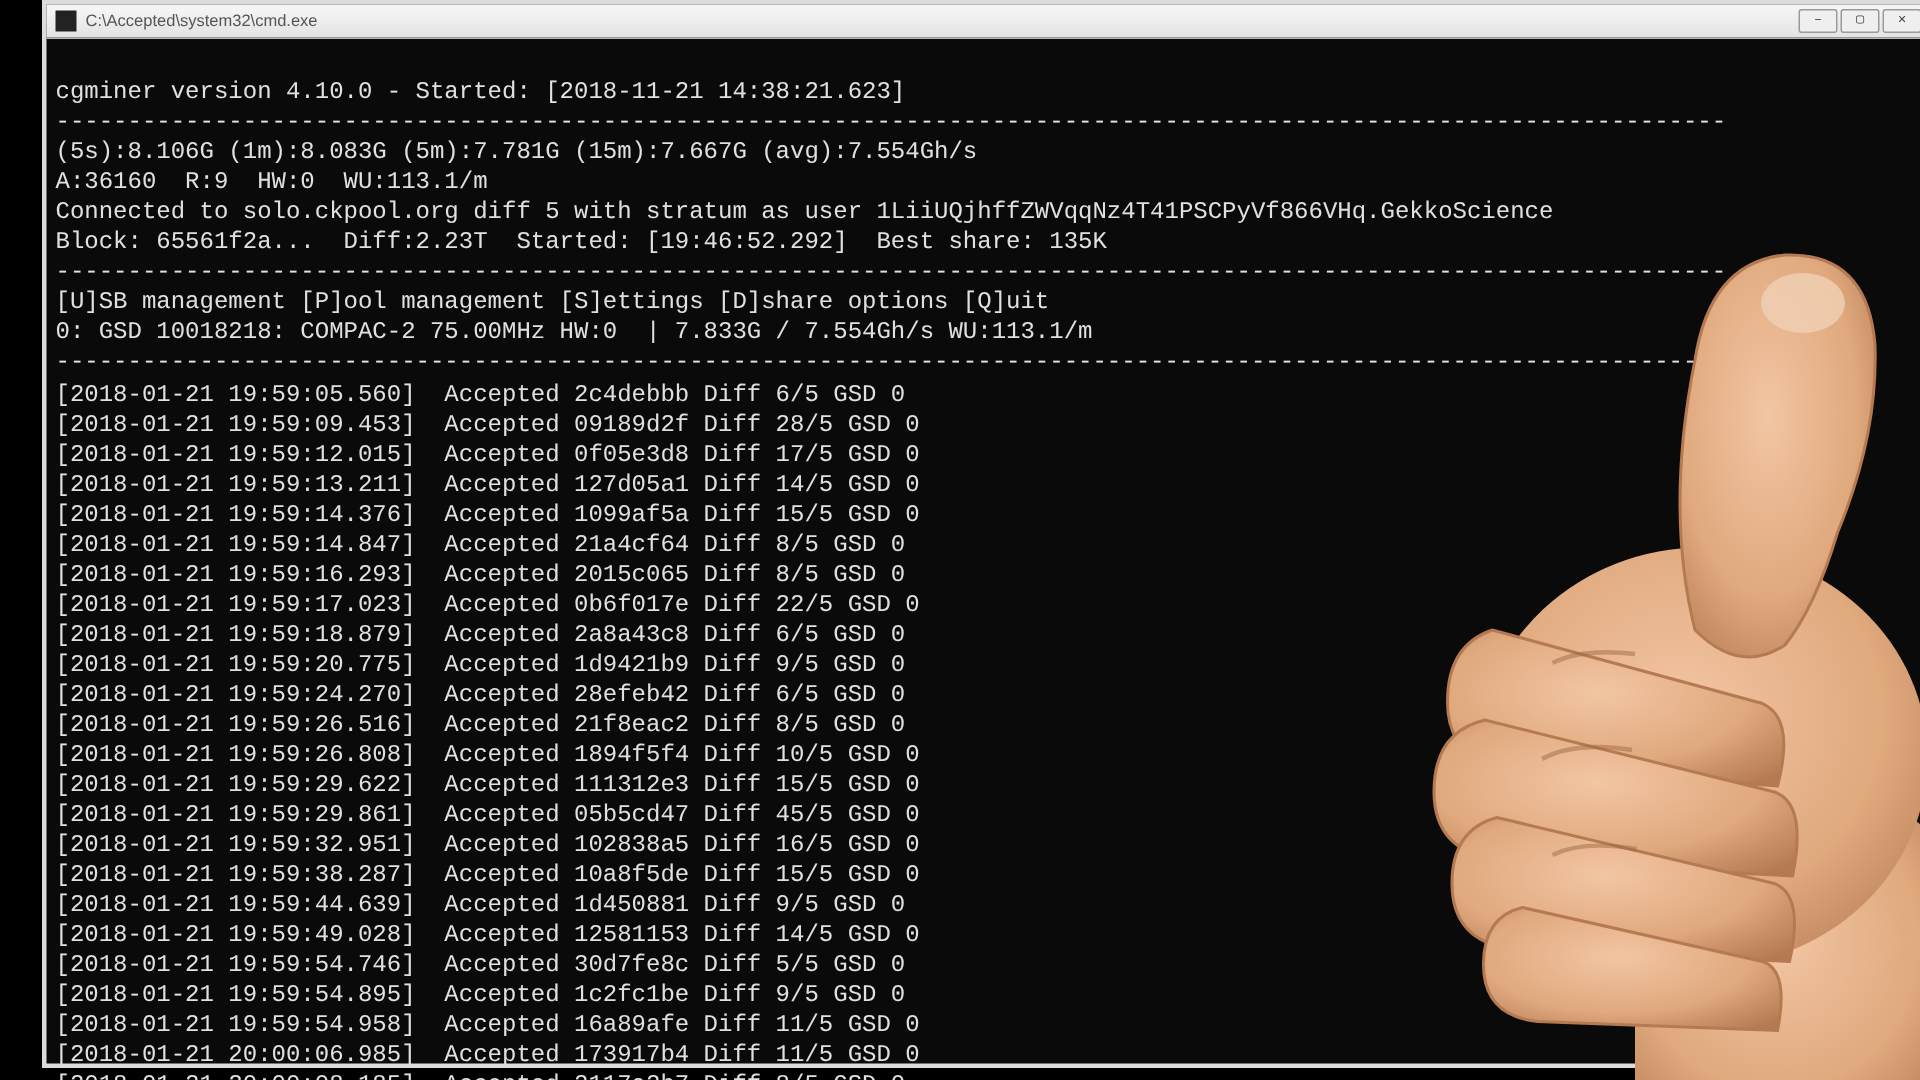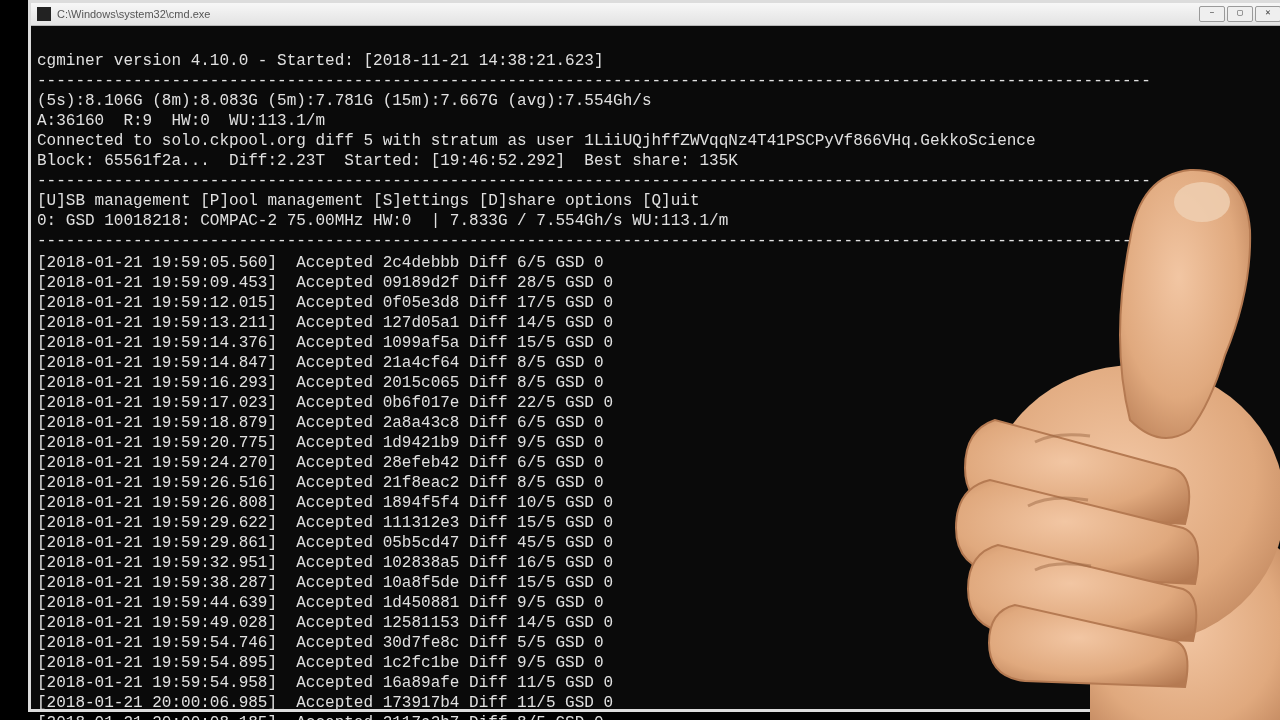--- a/index.html
+++ b/index.html
@@ -13,32 +13,32 @@
   .hr{color:#e0e0e0}
   .log{margin-top:2px}
   .thumb{position:absolute;right:-30px;bottom:-40px;width:480px;height:640px;pointer-events:none}
 </style>
 </head>
 <body>
 
 <div class="frame">
   <div class="titlebar">
     <div class="icon"></div>
-    <div class="title">C:\Windows\system32\cmd.exe</div>
+    <div class="title">C:\Accepted\system32\cmd.exe</div>
     <div class="winbtns">
       <div class="winbtn">–</div>
       <div class="winbtn">▢</div>
       <div class="winbtn">✕</div>
     </div>
   </div>
 
   <div class="term">
 <span>cgminer version 4.10.0 - Started: [2018-11-21 14:38:21.623]</span>
 <span class="hr">--------------------------------------------------------------------------------------------------------------------</span>
-<span>(5s):8.106G (8m):8.083G (5m):7.781G (15m):7.667G (avg):7.554Gh/s</span>
+<span>(5s):8.106G (1m):8.083G (5m):7.781G (15m):7.667G (avg):7.554Gh/s</span>
 <span>A:36160  R:9  HW:0  WU:113.1/m</span>
 <span>Connected to solo.ckpool.org diff 5 with stratum as user 1LiiUQjhffZWVqqNz4T41PSCPyVf866VHq.GekkoScience</span>
 <span>Block: 65561f2a...  Diff:2.23T  Started: [19:46:52.292]  Best share: 135K</span>
 <span class="hr">--------------------------------------------------------------------------------------------------------------------</span>
 <span>[U]SB management [P]ool management [S]ettings [D]share options [Q]uit</span>
 <span>0: GSD 10018218: COMPAC-2 75.00MHz HW:0  | 7.833G / 7.554Gh/s WU:113.1/m</span>
 <span class="hr">--------------------------------------------------------------------------------------------------------------------</span>
 <div class="log" id="log">[2018-01-21 19:59:05.560]  Accepted 2c4debbb Diff 6/5 GSD 0
 [2018-01-21 19:59:09.453]  Accepted 09189d2f Diff 28/5 GSD 0
 [2018-01-21 19:59:12.015]  Accepted 0f05e3d8 Diff 17/5 GSD 0

